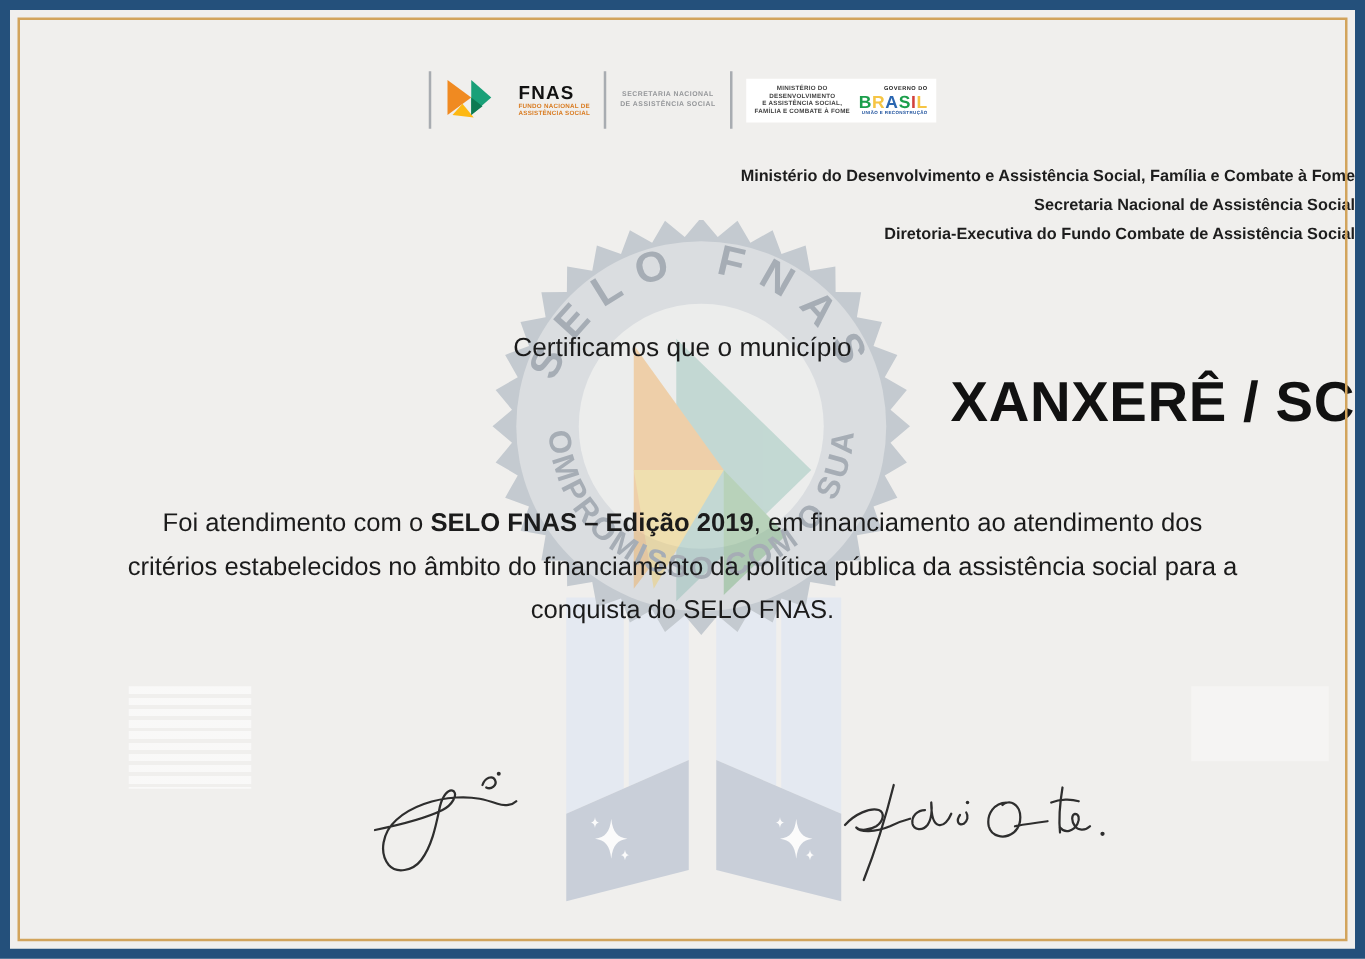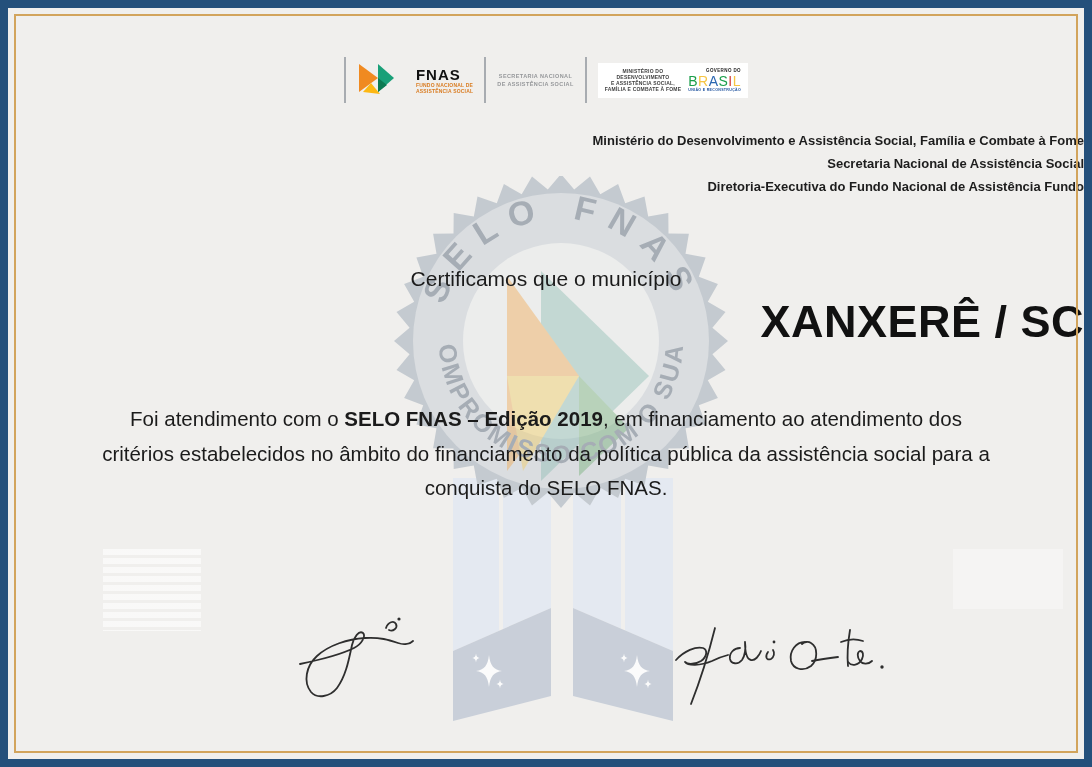--- a/index.html
+++ b/index.html
@@ -26,21 +26,21 @@
   .fnas-logo { display:flex; align-items:center; gap:21px; }
   .fnas-text .fnas-title { font-size:15px; font-weight:bold; color:#111; letter-spacing:1px; line-height:15px; }
   .fnas-text .fnas-sub { font-size:5px; font-weight:bold; color:#d97b20; line-height:6px; letter-spacing:.2px; }
   .snas-logo { text-align:center; }
   .snas-logo div { font-size:5.5px; font-weight:bold; color:#95979a; line-height:8px; letter-spacing:.4px; }
   .ministry-block { background:#ffffff; display:flex; align-items:center; gap:7px; padding:5px 7px; }
   .ministry-lines { text-align:center; }
   .ministry-lines div { font-size:5px; font-weight:bold; color:#3f3f3f; line-height:6.2px; letter-spacing:.2px; }
   .brasil-logo { text-align:right; }
   .brasil-governo { font-size:4.5px; font-weight:bold; color:#222; letter-spacing:.4px; line-height:6px; }
-  .brasil-wordmark { font-size:14px; font-weight:normal; letter-spacing:.5px; line-height:14px; }
+  .brasil-wordmark { font-size:14px; font-weight:bold; letter-spacing:.5px; line-height:14px; }
   .brasil-slogan { font-size:3.6px; font-weight:bold; color:#1b4f9c; letter-spacing:.3px; line-height:5px; }
 
   
   .header-text {
     position:absolute; top:121px; left:0; right:0; text-align:right; z-index:3;
     font-size:13px; font-weight:bold; color:#1d1d1d; line-height:23px;
   }
 
   
   .intro-line {
@@ -160,21 +160,21 @@
         <div class="brasil-governo">GOVERNO DO</div>
         <div class="brasil-wordmark"><span style="color: rgb(27, 158, 75);">B</span><span style="color: rgb(246, 197, 68);">R</span><span style="color: rgb(43, 103, 177);">A</span><span style="color: rgb(27, 158, 75);">S</span><span style="color: rgb(210, 64, 60);">I</span><span style="color: rgb(246, 197, 68);">L</span></div>
         <div class="brasil-slogan">UNIÃO E RECONSTRUÇÃO</div>
       </div>
     </div>
   </div>
 
   <div class="header-text">
     <div>Ministério do Desenvolvimento e Assistência Social, Família e Combate à Fome</div>
     <div>Secretaria Nacional de Assistência Social</div>
-    <div>Diretoria-Executiva do Fundo Nacional de Assistência Fundo</div>
+    <div>Diretoria-Executiva do Fundo Combate de Assistência Social</div>
   </div>
 
   <div class="intro-line">Certificamos que o município</div>
   <div class="municipality">XANXERÊ / SC</div>
 
   <div class="body-text">
     <span>Foi atendimento com o </span><b>SELO FNAS – Edição 2019</b><span>, em financiamento ao atendimento dos</span>
     <br>
     <span>critérios estabelecidos no âmbito do financiamento da política pública da assistência social para a</span>
     <br>

